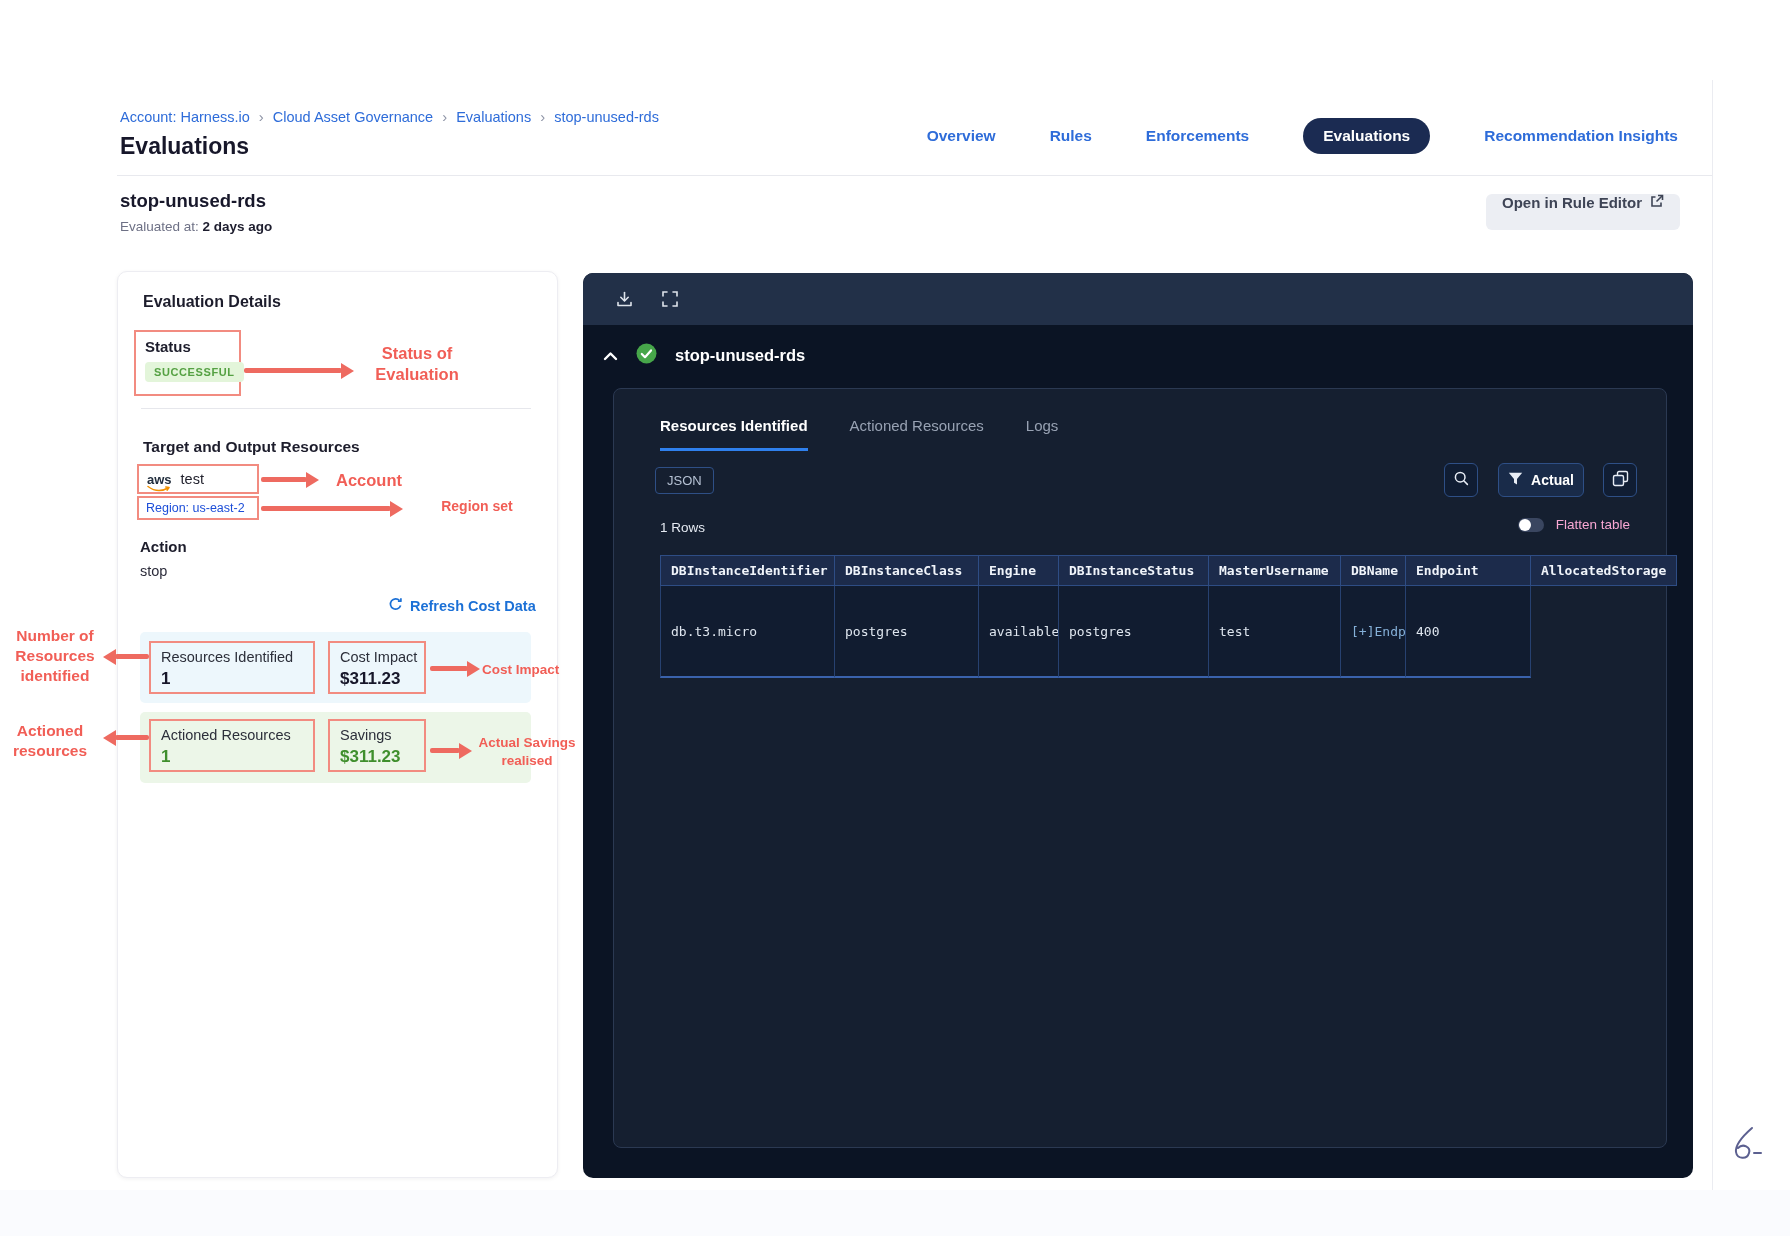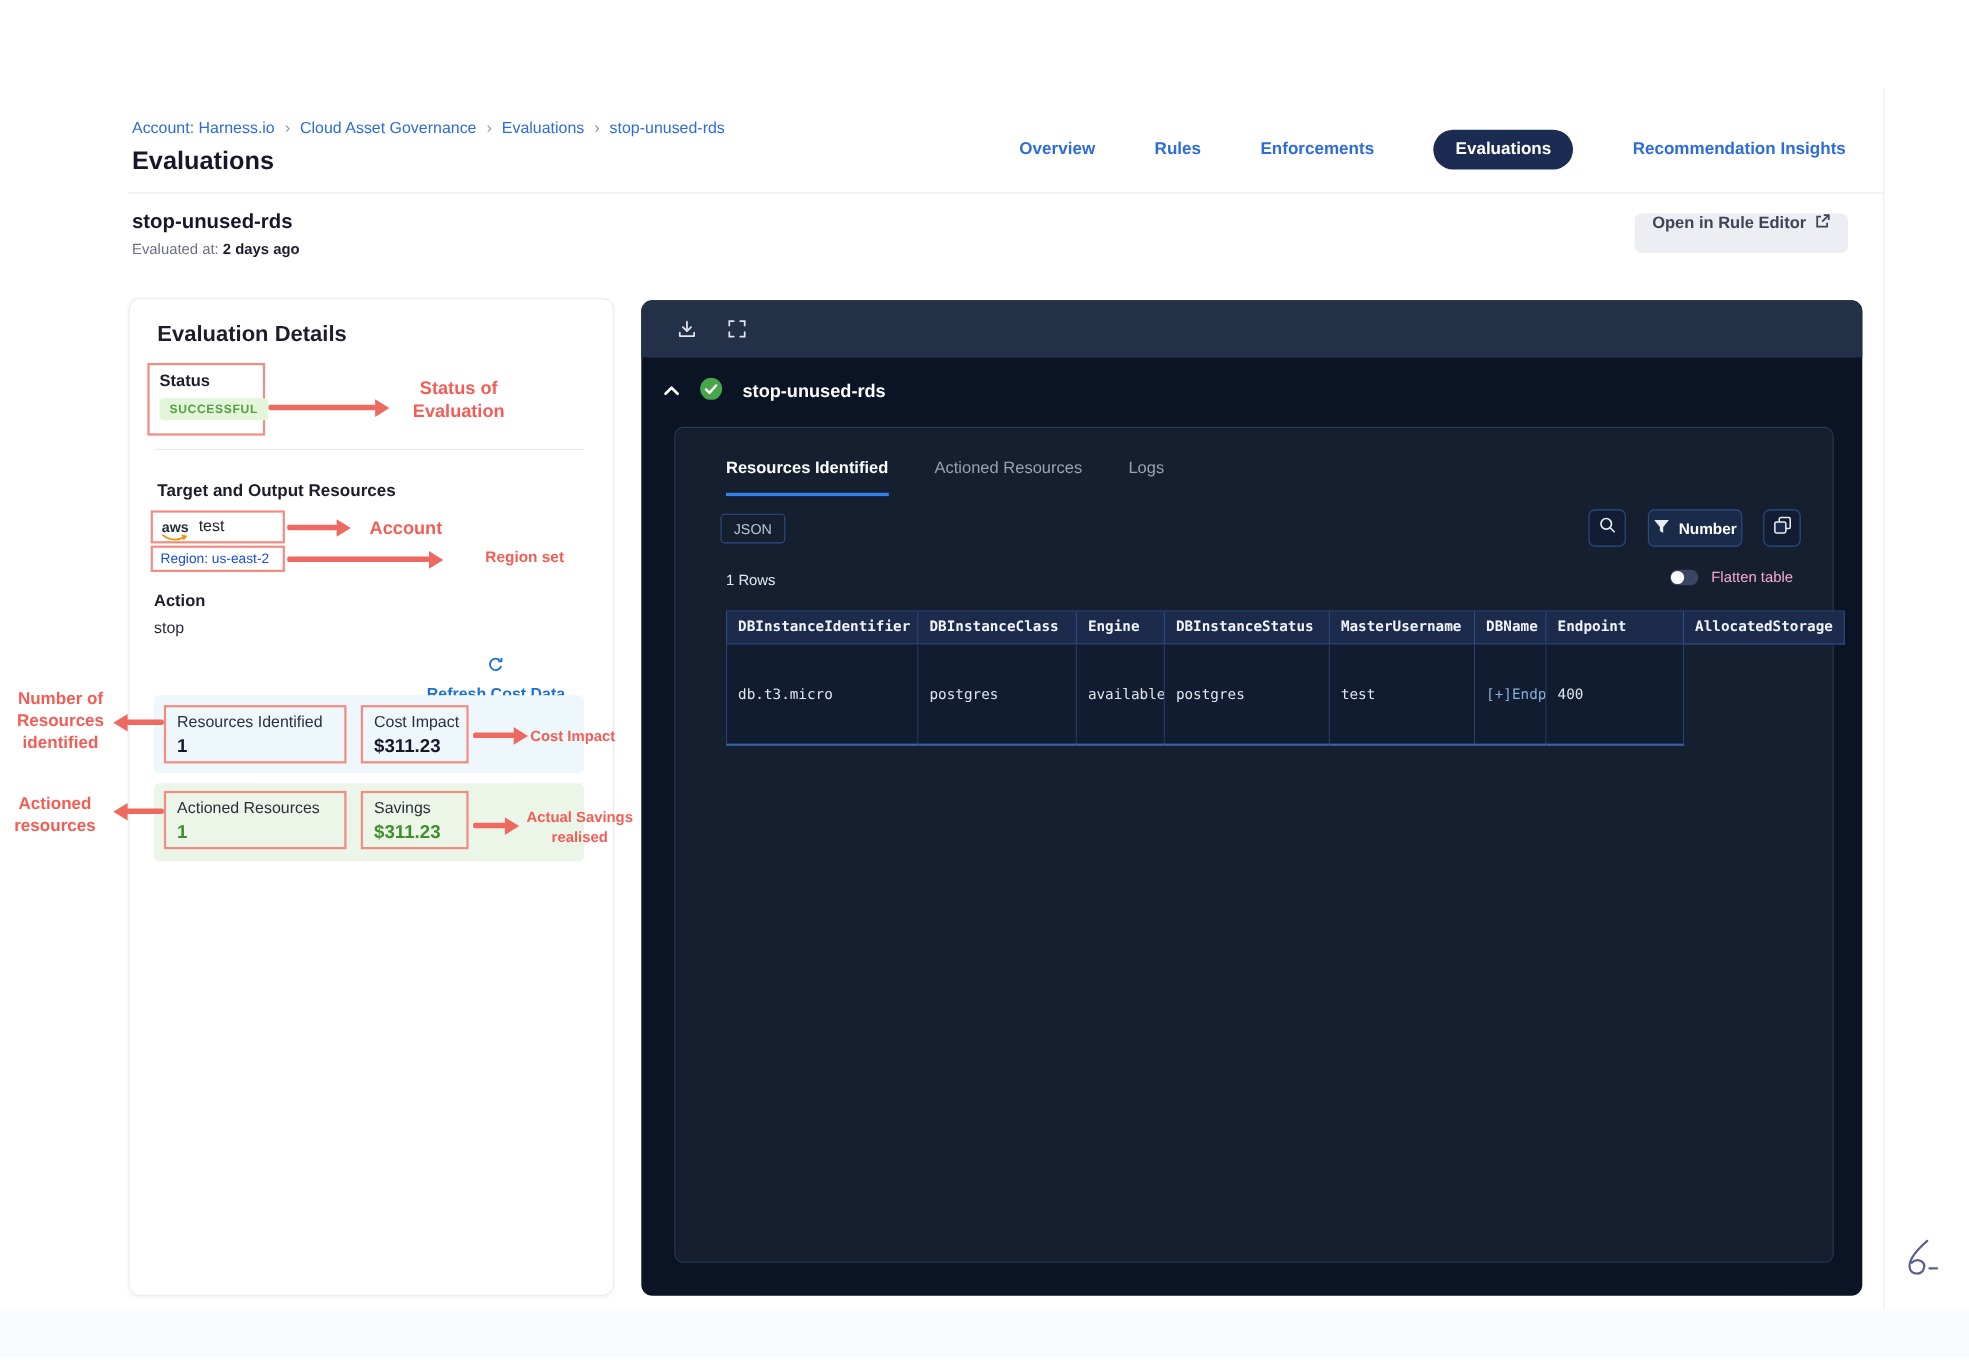--- a/index.html
+++ b/index.html
@@ -28,38 +28,38 @@
   .rule-editor-btn {
     left:1486px; top:194px; height:36px; padding:0 16px; display:flex; gap:8px;
     background:#eceef3; border-radius:6px; font-size:15px; font-weight:bold; color:#3e4455; cursor:pointer;
   }
 
   
   .card {
     left:117px; top:271px; width:441px; height:907px; background:#ffffff;
     border:1px solid #ededf2; border-radius:10px; box-shadow:0 1px 4px rgba(20,20,40,.06);
   }
-  .card-h1 { left:143px; top:293px; font-size:20px; font-weight:bold; color:#1d1d2c; }
+  .card-h1 { left:143px; top:293px; font-size:16px; font-weight:bold; color:#1d1d2c; }
   .redbox { position:absolute; border:2px solid #f28b80; }
   .status-box { left:134px; top:330px; width:107px; height:66px; }
   .status-label { left:145px; top:338px; font-size:15px; font-weight:bold; color:#1d1d2c; }
   .status-badge {
     left:145px; top:362px; padding:4px 9px; background:#e3f5da; border-radius:4px;
     font-size:11px; font-weight:bold; letter-spacing:.6px; color:#55a143;
   }
   .card-divider { left:141px; top:408px; width:390px; height:1px; background:#e6e7ec; }
   .card-h2 { left:143px; top:438px; font-size:15.5px; font-weight:bold; color:#1d1d2c; }
   .aws-box { left:137px; top:464px; width:122px; height:30px; display:flex; align-items:center; gap:9px; padding-left:8px; }
   .aws-logo { position:relative; font-weight:bold; font-size:13px; color:#232f3e; line-height:1; }
   .aws-logo svg { position:absolute; left:0; top:12px; }
   .aws-name { font-size:14.5px; color:#22222e; }
   .region-box { left:137px; top:496px; width:122px; height:24px; display:flex; align-items:center; padding-left:7px; font-size:12.5px; color:#1d4ed8; }
   .action-label { left:140px; top:538px; font-size:15px; font-weight:bold; color:#1d1d2c; }
   .action-value { left:140px; top:563px; font-size:14.5px; color:#2b2b3a; }
-  .refresh-link { left:388px; top:597px; display:flex; align-items:center; gap:7px; color:#1b70d6; font-size:14.5px; font-weight:bold; cursor:pointer;flex-direction:column; }
+  .refresh-link { left:388px; top:597px; display:flex; align-items:center; gap:7px; color:#1b70d6; font-size:14.5px; font-weight:bold; cursor:pointer; }
 
   .metric-group { border-radius:5px; }
   .blue-group { left:140px; top:632px; width:391px; height:71px; background:#edf7fc; }
   .green-group { left:140px; top:712px; width:391px; height:71px; background:#ecf6e8; }
   .metric-box { width:166px; height:53px; padding:6px 0 0 10px; }
   .mb-resources { left:149px; top:641px; }
   .mb-cost { left:328px; top:641px; width:98px; }
   .mb-actioned { left:149px; top:719px; }
   .mb-savings { left:328px; top:719px; width:98px; }
   .metric-label { font-size:14.5px; color:#2c2f3a; }
@@ -289,21 +289,21 @@
               <path d="M10.8 10.8l3.6 3.6" stroke-linecap="round"></path>
           </svg>
         </span>
       </div>
       <div class="filter-btn">
         <span>
           <svg width="15" height="14" viewBox="0 0 15 14" fill="#e8edf5">
               <path d="M.8.8h13.4L9 7v5.6L6 10.8V7z"></path>
             </svg>
         </span>
-        <span>Number</span>
+        <span>Actual</span>
       </div>
       <div class="icon-btn btn-copy">
         <span>
           <svg width="17" height="17" viewBox="0 0 17 17" fill="none" stroke="#e8edf5" stroke-width="1.4">
             <rect x="5.5" y="1.5" width="10" height="10" rx="1.5"></rect>
               <rect x="1.5" y="5.5" width="10" height="10" rx="1.5" fill="#192b49"></rect>
           </svg>
         </span>
       </div>
 

